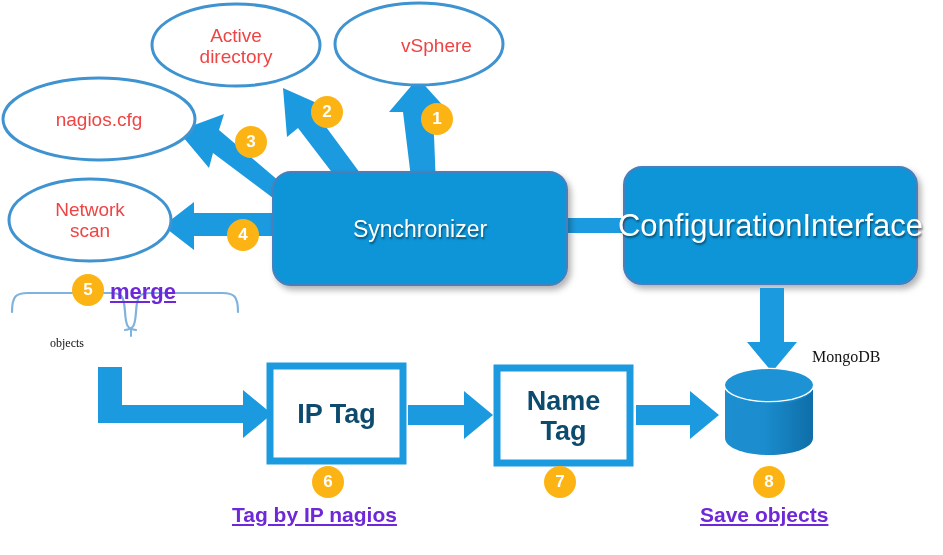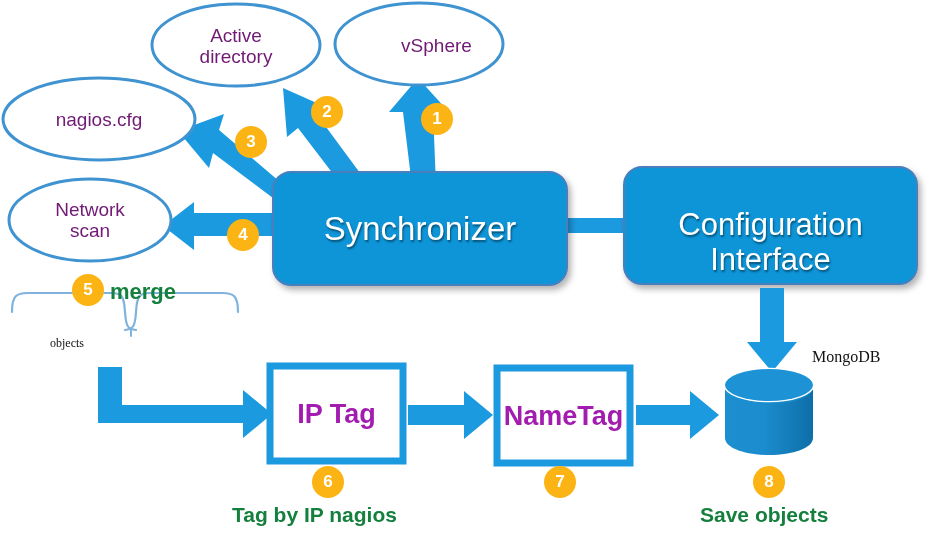--- a/index.html
+++ b/index.html
@@ -9,39 +9,39 @@
 
   .node-label{
     position:absolute;
     display:flex;align-items:center;justify-content:center;
     text-align:center;
     pointer-events:none;
   }
 
   
   .src-text{
-    color:#701a75;
+    color:#ef4444;
     font-size:19px;
     line-height:21px;
     font-family:"Liberation Sans",sans-serif;
   }
 
   
   .bigbox-text{
     color:#ffffff;
     font-family:"Liberation Sans",sans-serif;
-    font-size:33px;
+    font-size:23px;
     line-height:36px;
     text-shadow:1px 2px 2px rgba(0,0,0,.45);
   }
   .bigbox-text.small{font-size:31px;line-height:35px;}
 
   
   .tagbox-text{
-    color:#a21caf;
+    color:#0c4a6e;
     font-weight:bold;
     font-size:27px;
     line-height:30px;
     font-family:"Liberation Sans",sans-serif;
   }
 
   
   .badge{
     position:absolute;
     width:32px;height:32px;border-radius:50%;
@@ -50,25 +50,26 @@
     font-family:"Liberation Sans",sans-serif;
     font-weight:bold;
     font-size:17px;
     display:flex;align-items:center;justify-content:center;
     box-sizing:border-box;
   }
 
   
   .caption{
     position:absolute;
-    color:#15803d;
+    color:#6d28d9;
     font-family:"Liberation Sans",sans-serif;
     font-weight:bold;
     font-size:21px;
     white-space:nowrap;
+    text-decoration:underline;
   }
   .caption.merge{font-size:22px;}
 
   
   .plain{
     position:absolute;
     color:#111111;
     font-family:"Liberation Serif",serif;
     font-size:12px;
     white-space:nowrap;
@@ -176,30 +177,30 @@
   </div>
 
   <div class="node-label src-text" style="left:3px;top:107px;width:192px;height:24px;">
     <span>nagios.cfg</span>
   </div>
 
   <div class="node-label bigbox-text" style="left:273px;top:172px;width:294px;height:113px;">
     <span>Synchronizer</span>
   </div>
 
-  <div class="node-label bigbox-text small" style="left:624px;top:183px;width:293px;height:117px;flex-direction:column;">
+  <div class="node-label bigbox-text small" style="left:624px;top:167px;width:293px;height:117px;flex-direction:row;">
     <span>Configuration</span>
     <span>Interface</span>
   </div>
 
   <div class="node-label tagbox-text" style="left:270px;top:366px;width:133px;height:95px;">
     <span>IP Tag</span>
   </div>
 
-  <div class="node-label tagbox-text" style="left:497px;top:368px;width:133px;height:95px;flex-direction:row;">
+  <div class="node-label tagbox-text" style="left:497px;top:368px;width:133px;height:95px;flex-direction:column;">
     <span>Name</span>
     <span>Tag</span>
   </div>
 
   <div class="plain mongo" style="left:812px;top:348px;">
     <span>MongoDB</span>
   </div>
 
   <div class="plain" style="left:50px;top:336px;">
     <span>objects</span>

